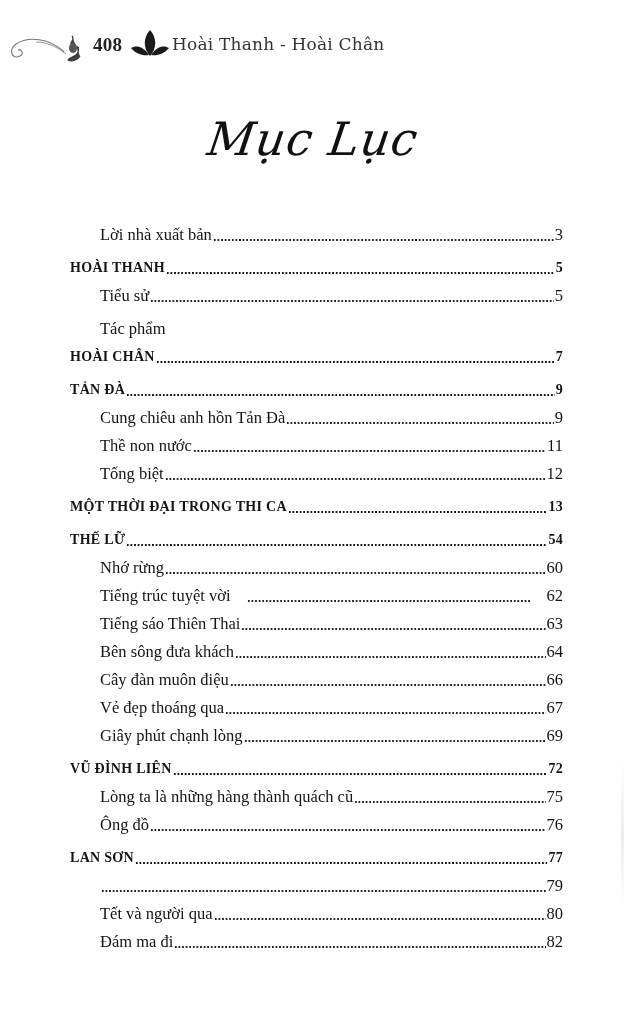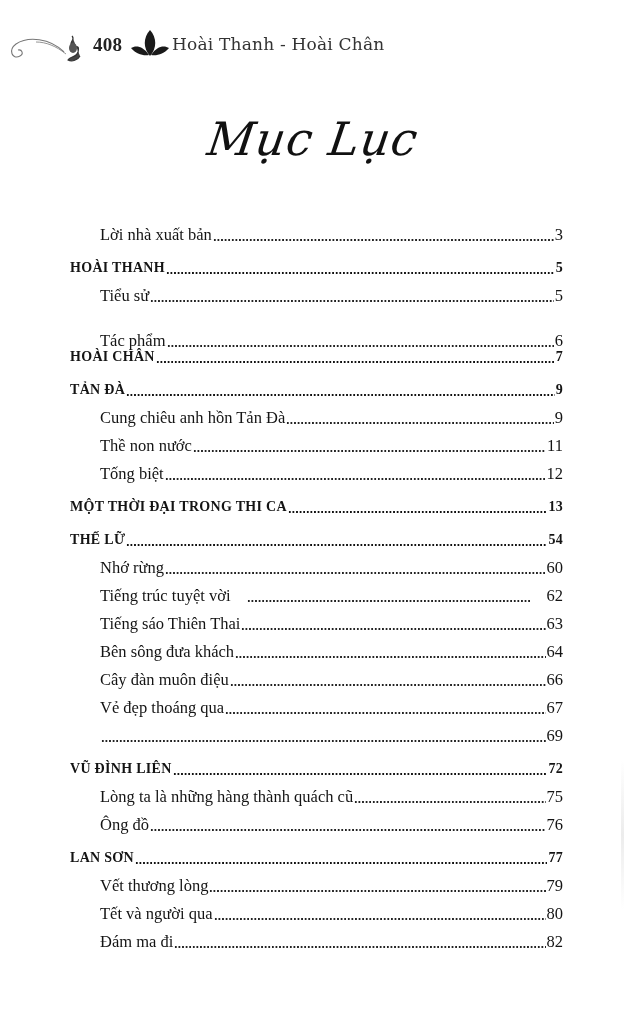--- a/index.html
+++ b/index.html
@@ -160,21 +160,21 @@
     <div class="row head" style="top: 33px;">
       <span class="label">HOÀI THANH</span>
       <span class="dots"></span>
       <span class="page">5</span>
     </div>
     <div class="row sub" style="top: 61px;">
       <span class="label">Tiểu sử</span>
       <span class="dots"></span>
       <span class="page">5</span>
     </div>
-    <div class="row sub" style="top: 106px;">
+    <div class="row sub" style="top: 94px; flex-direction: column;">
       <span class="label">Tác phẩm</span>
       <span class="dots"></span>
       <span class="page">6</span>
     </div>
     <div class="row head" style="top: 122px;">
       <span class="label">HOÀI CHÂN</span>
       <span class="dots"></span>
       <span class="page">7</span>
     </div>
     <div class="row head" style="top: 155px;">
@@ -231,20 +231,21 @@
       <span class="label">Cây đàn muôn điệu</span>
       <span class="dots"></span>
       <span class="page">66</span>
     </div>
     <div class="row sub" style="top: 473px;">
       <span class="label">Vẻ đẹp thoáng qua</span>
       <span class="dots"></span>
       <span class="page">67</span>
     </div>
     <div class="row sub" style="top: 501px;">
+      <span class="label">Giây phút chạnh lòng</span>
       <span class="dots"></span>
       <span class="page">69</span>
     </div>
     <div class="row head" style="top: 534px;">
       <span class="label">VŨ ĐÌNH LIÊN</span>
       <span class="dots"></span>
       <span class="page">72</span>
     </div>
     <div class="row sub" style="top: 562px;">
       <span class="label">Lòng ta là những hàng thành quách cũ</span>
@@ -255,21 +256,20 @@
       <span class="label">Ông đồ</span>
       <span class="dots"></span>
       <span class="page">76</span>
     </div>
     <div class="row head" style="top: 623px;">
       <span class="label">LAN SƠN</span>
       <span class="dots"></span>
       <span class="page">77</span>
     </div>
     <div class="row sub" style="top: 651px;">
-      <span class="label">Vết thương lòng</span>
       <span class="dots"></span>
       <span class="page">79</span>
     </div>
     <div class="row sub" style="top: 679px;">
       <span class="label">Tết và người qua</span>
       <span class="dots"></span>
       <span class="page">80</span>
     </div>
     <div class="row sub" style="top: 707px;">
       <span class="label">Đám ma đi</span>

